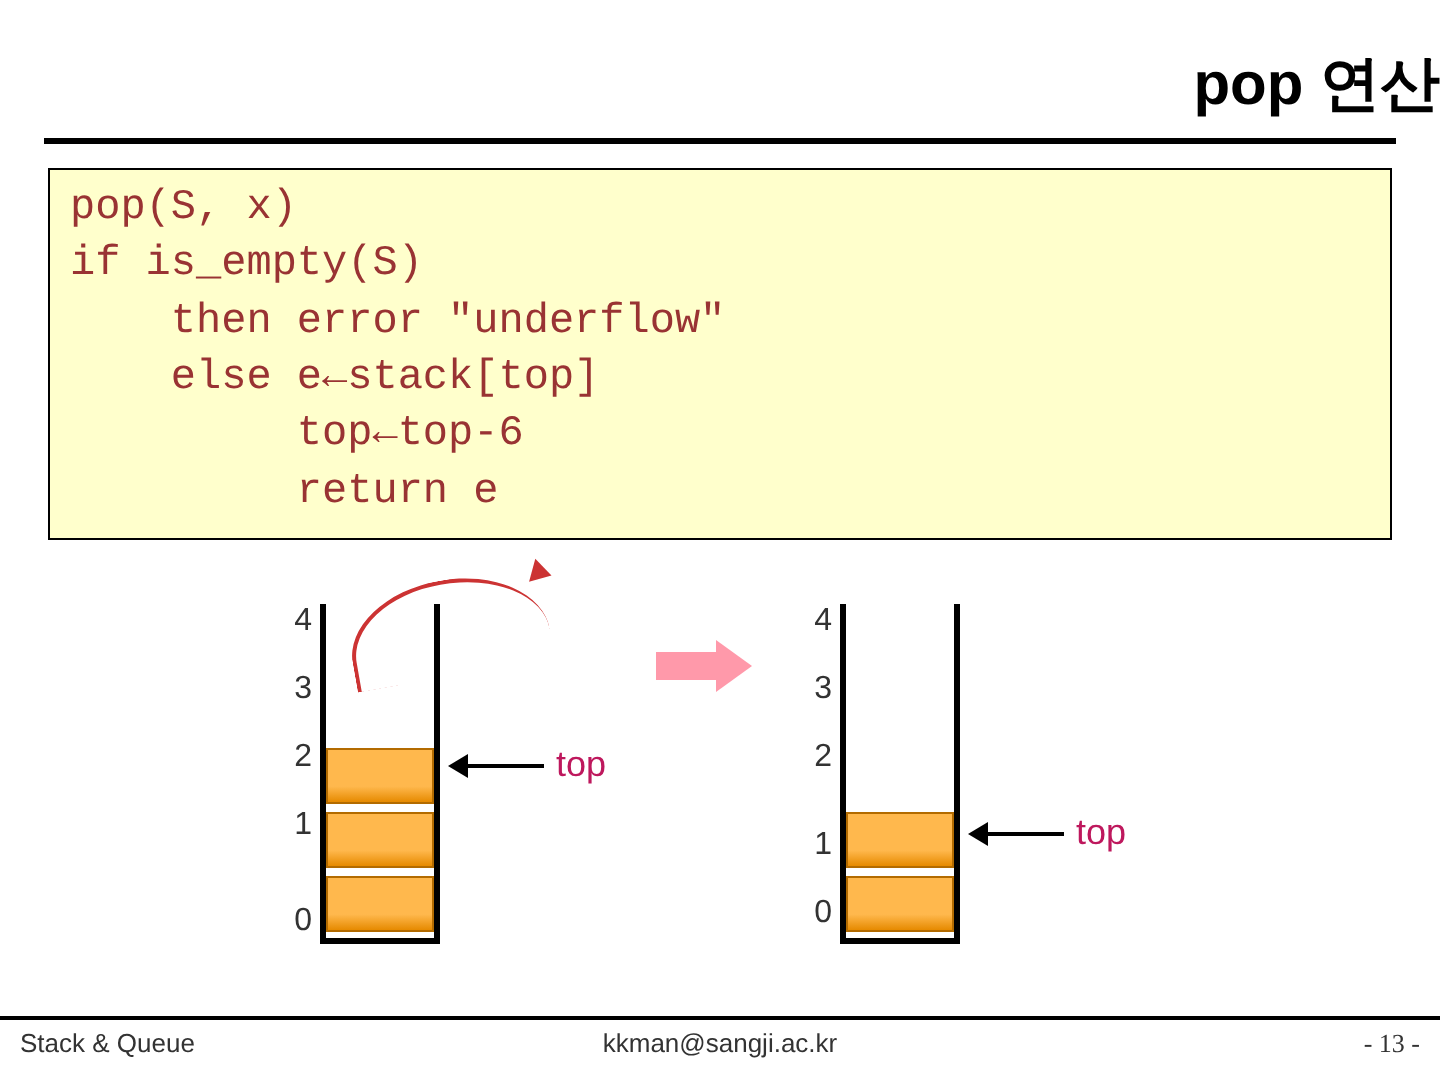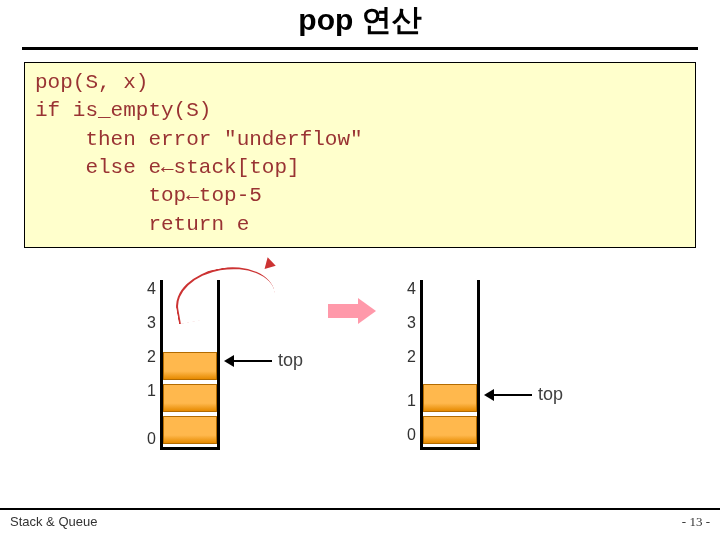--- a/index.html
+++ b/index.html
@@ -4,22 +4,22 @@
 <style>
   * { box-sizing: border-box; margin: 0; padding: 0; }
   body {
     width: 720px;
     height: 540px;
     background: #fff;
     font-family: "Malgun Gothic", Arial, sans-serif;
     position: relative;
   }
   .title-wrap {
-    text-align: center;
-    padding-top: 0;
+    text-align: right;
+    padding-top: 22px;
   }
   .title {
     font-size: 30px;
     font-weight: bold;
     display: inline-block;
   }
   .title-rule {
     border: none;
     border-top: 3px solid #000;
     margin: 6px 22px 0 22px;
@@ -85,21 +85,21 @@
     content: "";
     position: absolute;
     left: -8px;
     top: -5px;
     border-right: 10px solid #000;
     border-top: 6px solid transparent;
     border-bottom: 6px solid transparent;
   }
   .top-label {
     font-size: 18px;
-    color: #404040;
+    color: #be185d;
     margin-left: 6px;
   }
   .big-arrow {
     position: absolute;
     left: 328px;
     top: 34px;
     width: 0;
     height: 0;
   }
   .big-arrow .shaft {
@@ -166,21 +166,21 @@
 
 <div class="title-wrap">
   <span class="title">pop 연산</span>
 </div>
 <hr class="title-rule">
 
 <div class="code-box">pop(S, x)
 if is_empty(S)
     then error "underflow"
     else e←stack[top]
-         top←top-5
+         top←top-6
          return e</div>
 
 <div class="diagram-area">
 
   <div class="pop-arc"></div>
 
   <div class="stack" style="left:140px; top:10px;">
     <div class="stack-walls"></div>
     <span class="idx" style="top:0px;">4</span>
     <span class="idx" style="top:34px;">3</span>
@@ -214,14 +214,15 @@
   <div class="top-arrow" style="left:492px; top:114px;">
     <div class="line"></div>
     <span class="top-label">top</span>
   </div>
 
 </div>
 
 <hr class="footer-rule">
 <div class="footer">
   <span class="left">Stack &amp; Queue</span>
+  <span class="center">kkman@sangji.ac.kr</span>
   <span class="right">- 13 -</span>
 </div>
 
 </body></html>

